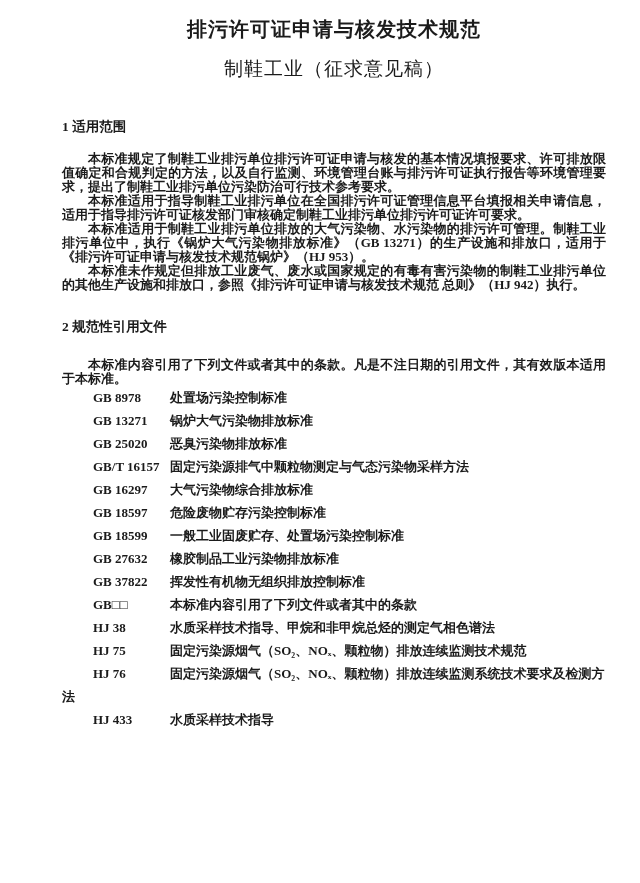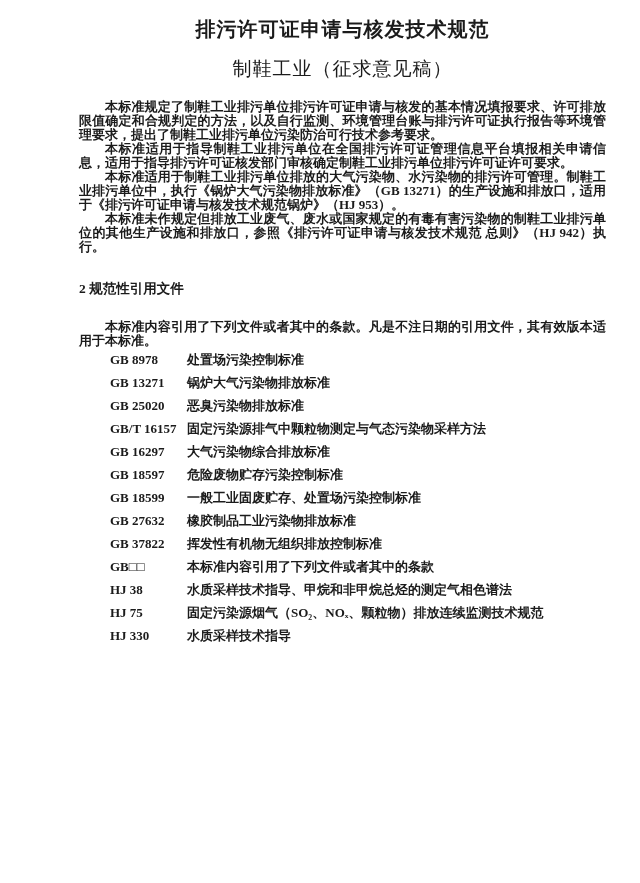--- a/index.html
+++ b/index.html
@@ -12,21 +12,20 @@
     width: 640px;
     height: 883px;
     margin: 0;
     background: #ffffff;
     overflow: hidden;
     font-family: "Liberation Serif", "DejaVu Serif", serif;
     color: #1b1b1b;
   }
   .content {
     padding: 14px 34px 0 62px;
-    margin-left: 17px;
   }
   .doc-title {
     margin: 0;
     font-size: 20px;
     line-height: 30px;
     font-weight: 700;
     text-align: center;
     letter-spacing: 1px;
   }
   .doc-subtitle {
@@ -74,20 +73,21 @@
 </style>
 </head>
 <body>
 
 <div class="page">
   <div class="content">
 
     <h1 class="doc-title">排污许可证申请与核发技术规范</h1>
     <h2 class="doc-subtitle">制鞋工业（征求意见稿）</h2>
 
+    <h3 class="sec-heading sec1-heading">1 适用范围</h3>
 
     <div class="paragraphs">
       <p class="body-para">本标准规定了制鞋工业排污单位排污许可证申请与核发的基本情况填报要求、许可排放限值确定和合规判定的方法，以及自行监测、环境管理台账与排污许可证执行报告等环境管理要求，提出了制鞋工业排污单位污染防治可行技术参考要求。</p>
       <p class="body-para">本标准适用于指导制鞋工业排污单位在全国排污许可证管理信息平台填报相关申请信息，适用于指导排污许可证核发部门审核确定制鞋工业排污单位排污许可证许可要求。</p>
       <p class="body-para">本标准适用于制鞋工业排污单位排放的大气污染物、水污染物的排污许可管理。制鞋工业排污单位中，执行《锅炉大气污染物排放标准》（GB 13271）的生产设施和排放口，适用于《排污许可证申请与核发技术规范锅炉》（HJ 953）。</p>
       <p class="body-para">本标准未作规定但排放工业废气、废水或国家规定的有毒有害污染物的制鞋工业排污单位的其他生产设施和排放口，参照《排污许可证申请与核发技术规范 总则》（HJ 942）执行。</p>
     </div>
 
     <h3 class="sec-heading sec2-heading">2 规范性引用文件</h3>
 
@@ -99,17 +99,18 @@
       <div class="ref-row"><span class="ref-code">GB 25020</span><span class="ref-title">恶臭污染物排放标准</span></div>
       <div class="ref-row"><span class="ref-code">GB/T 16157</span><span class="ref-title">固定污染源排气中颗粒物测定与气态污染物采样方法</span></div>
       <div class="ref-row"><span class="ref-code">GB 16297</span><span class="ref-title">大气污染物综合排放标准</span></div>
       <div class="ref-row"><span class="ref-code">GB 18597</span><span class="ref-title">危险废物贮存污染控制标准</span></div>
       <div class="ref-row"><span class="ref-code">GB 18599</span><span class="ref-title">一般工业固废贮存、处置场污染控制标准</span></div>
       <div class="ref-row"><span class="ref-code">GB 27632</span><span class="ref-title">橡胶制品工业污染物排放标准</span></div>
       <div class="ref-row"><span class="ref-code">GB 37822</span><span class="ref-title">挥发性有机物无组织排放控制标准</span></div>
       <div class="ref-row"><span class="ref-code">GB□□</span><span class="ref-title">本标准内容引用了下列文件或者其中的条款</span></div>
       <div class="ref-row"><span class="ref-code">HJ 38</span><span class="ref-title">水质采样技术指导、甲烷和非甲烷总烃的测定气相色谱法</span></div>
       <div class="ref-row"><span class="ref-code">HJ 75</span><span class="ref-title">固定污染源烟气（SO₂、NOₓ、颗粒物）排放连续监测技术规范</span></div>
-      <div class="ref-row"><span class="ref-code">HJ 330</span><span class="ref-title">水质采样技术指导</span></div>
+      <div class="ref-row"><span class="ref-code">HJ 76</span><span class="ref-title">固定污染源烟气（SO₂、NOₓ、颗粒物）排放连续监测系统技术要求及检测方法</span></div>
+      <div class="ref-row"><span class="ref-code">HJ 433</span><span class="ref-title">水质采样技术指导</span></div>
     </div>
 
   </div>
 </div>
 
 </body></html>

